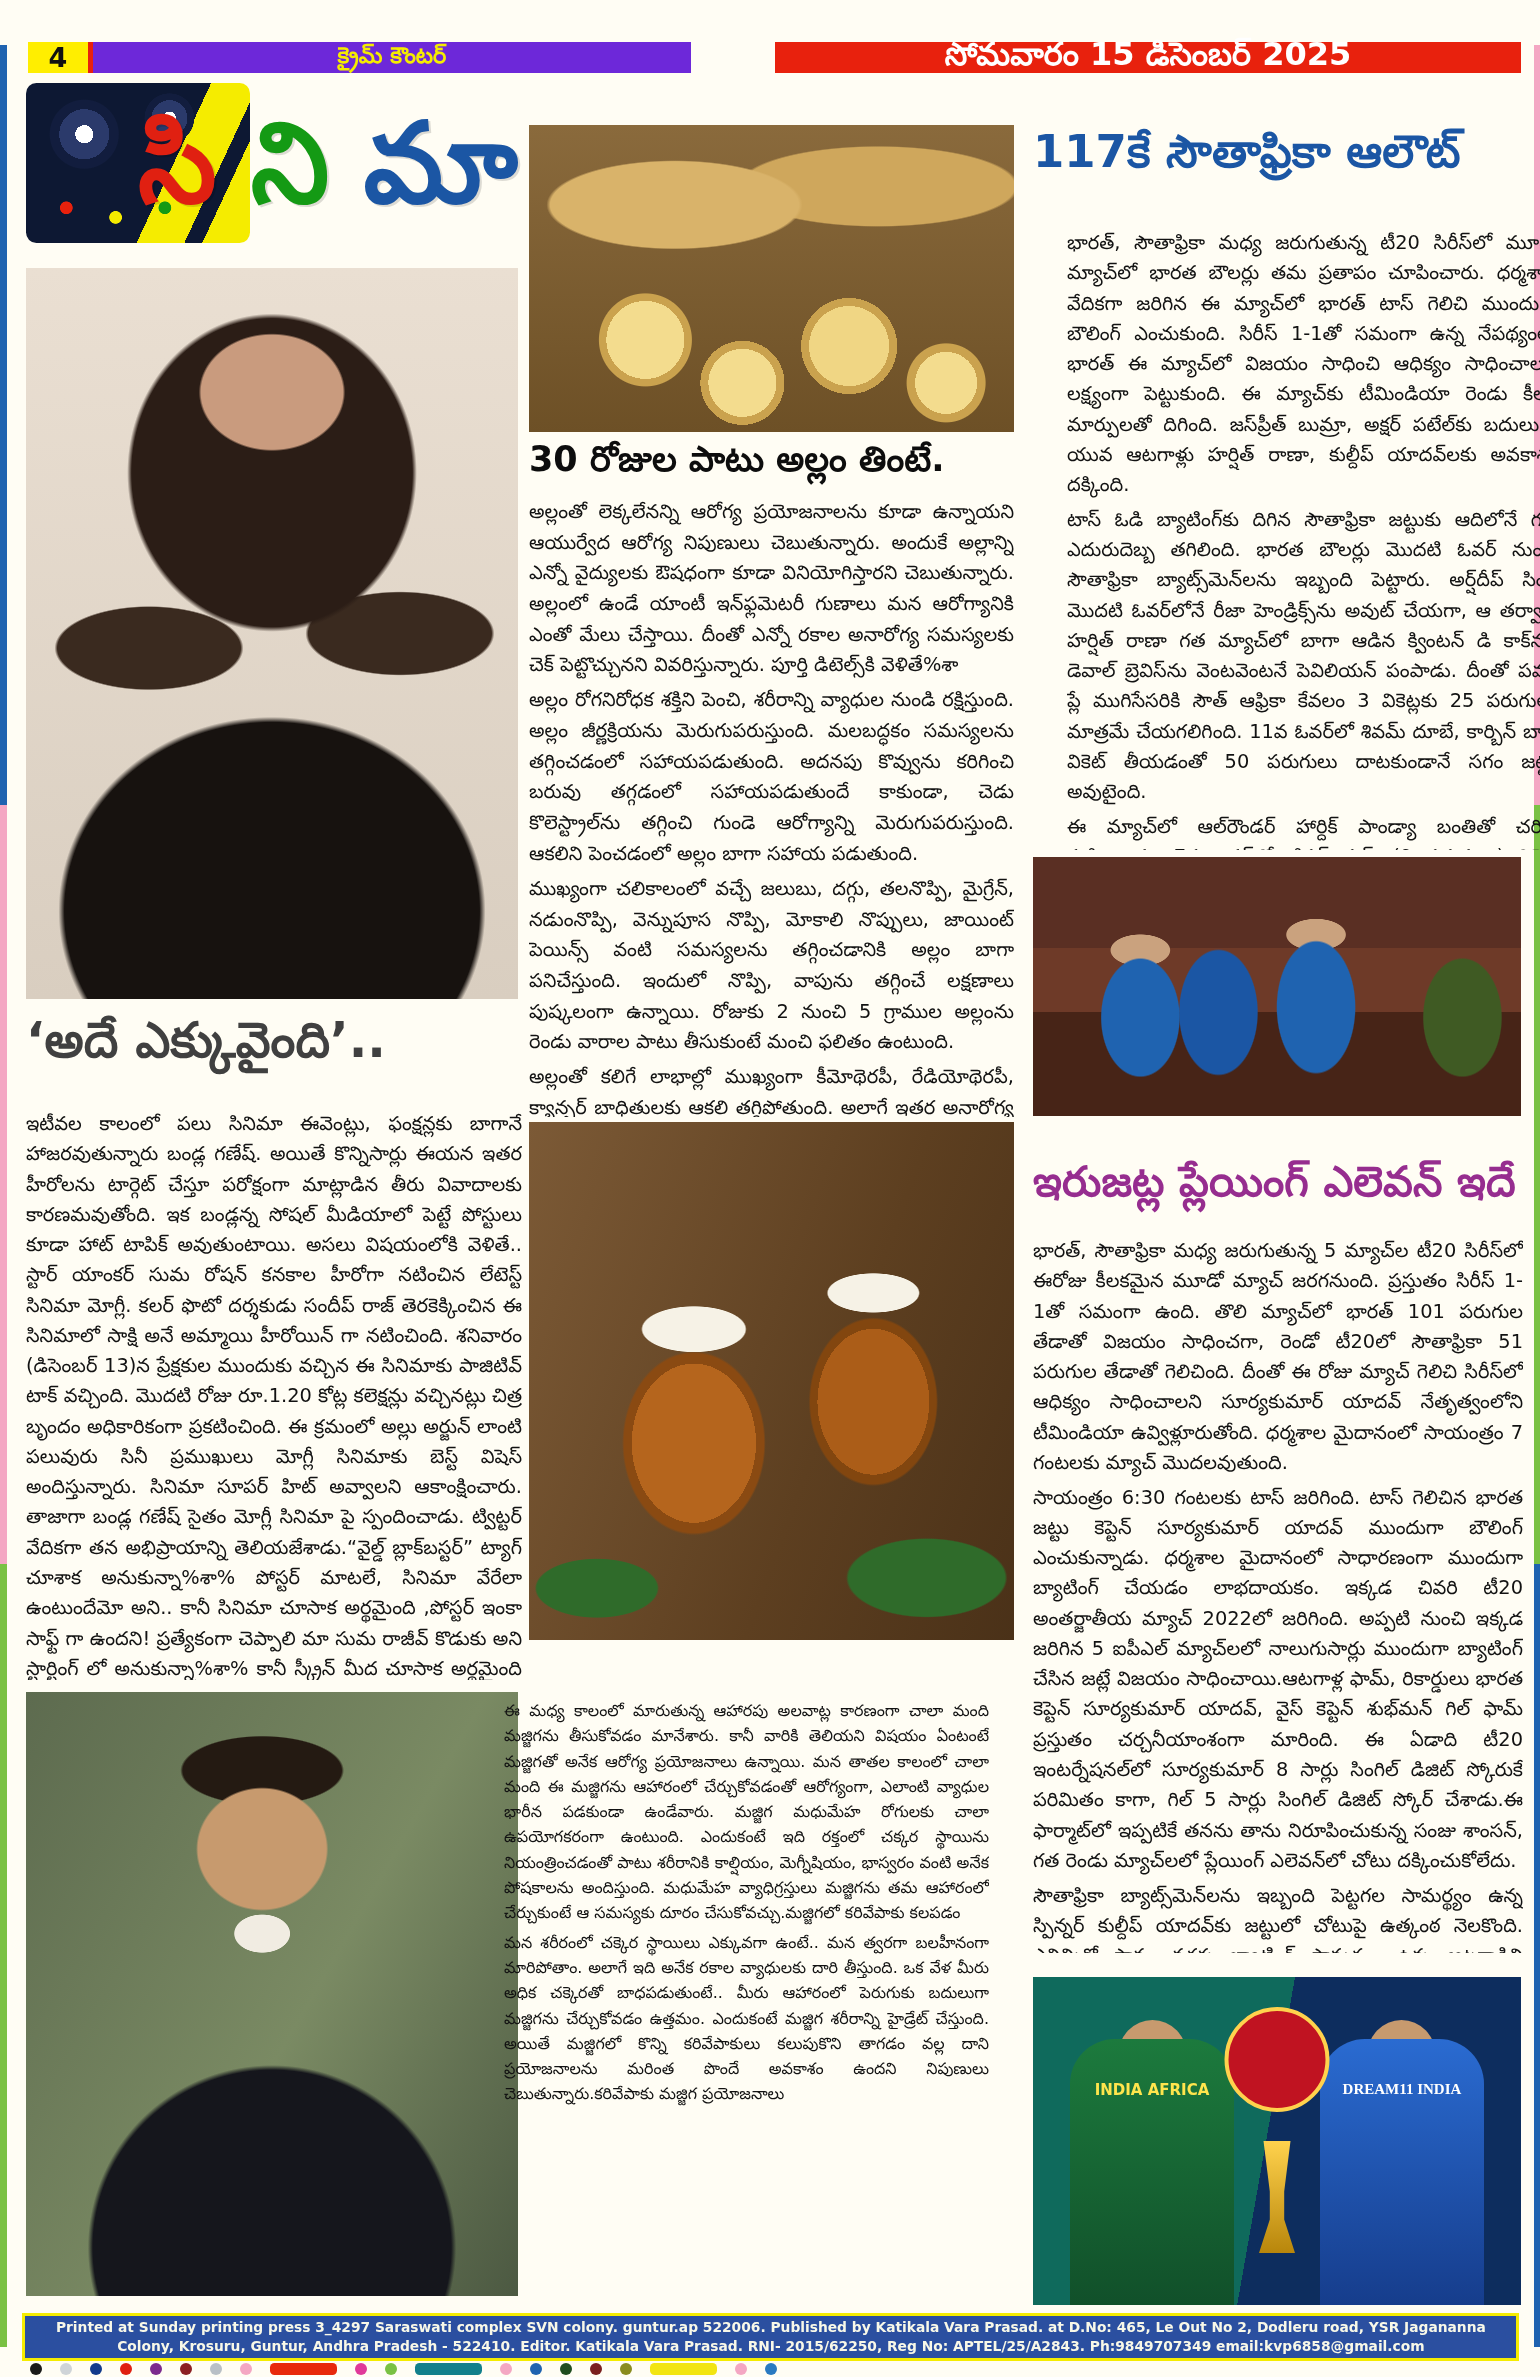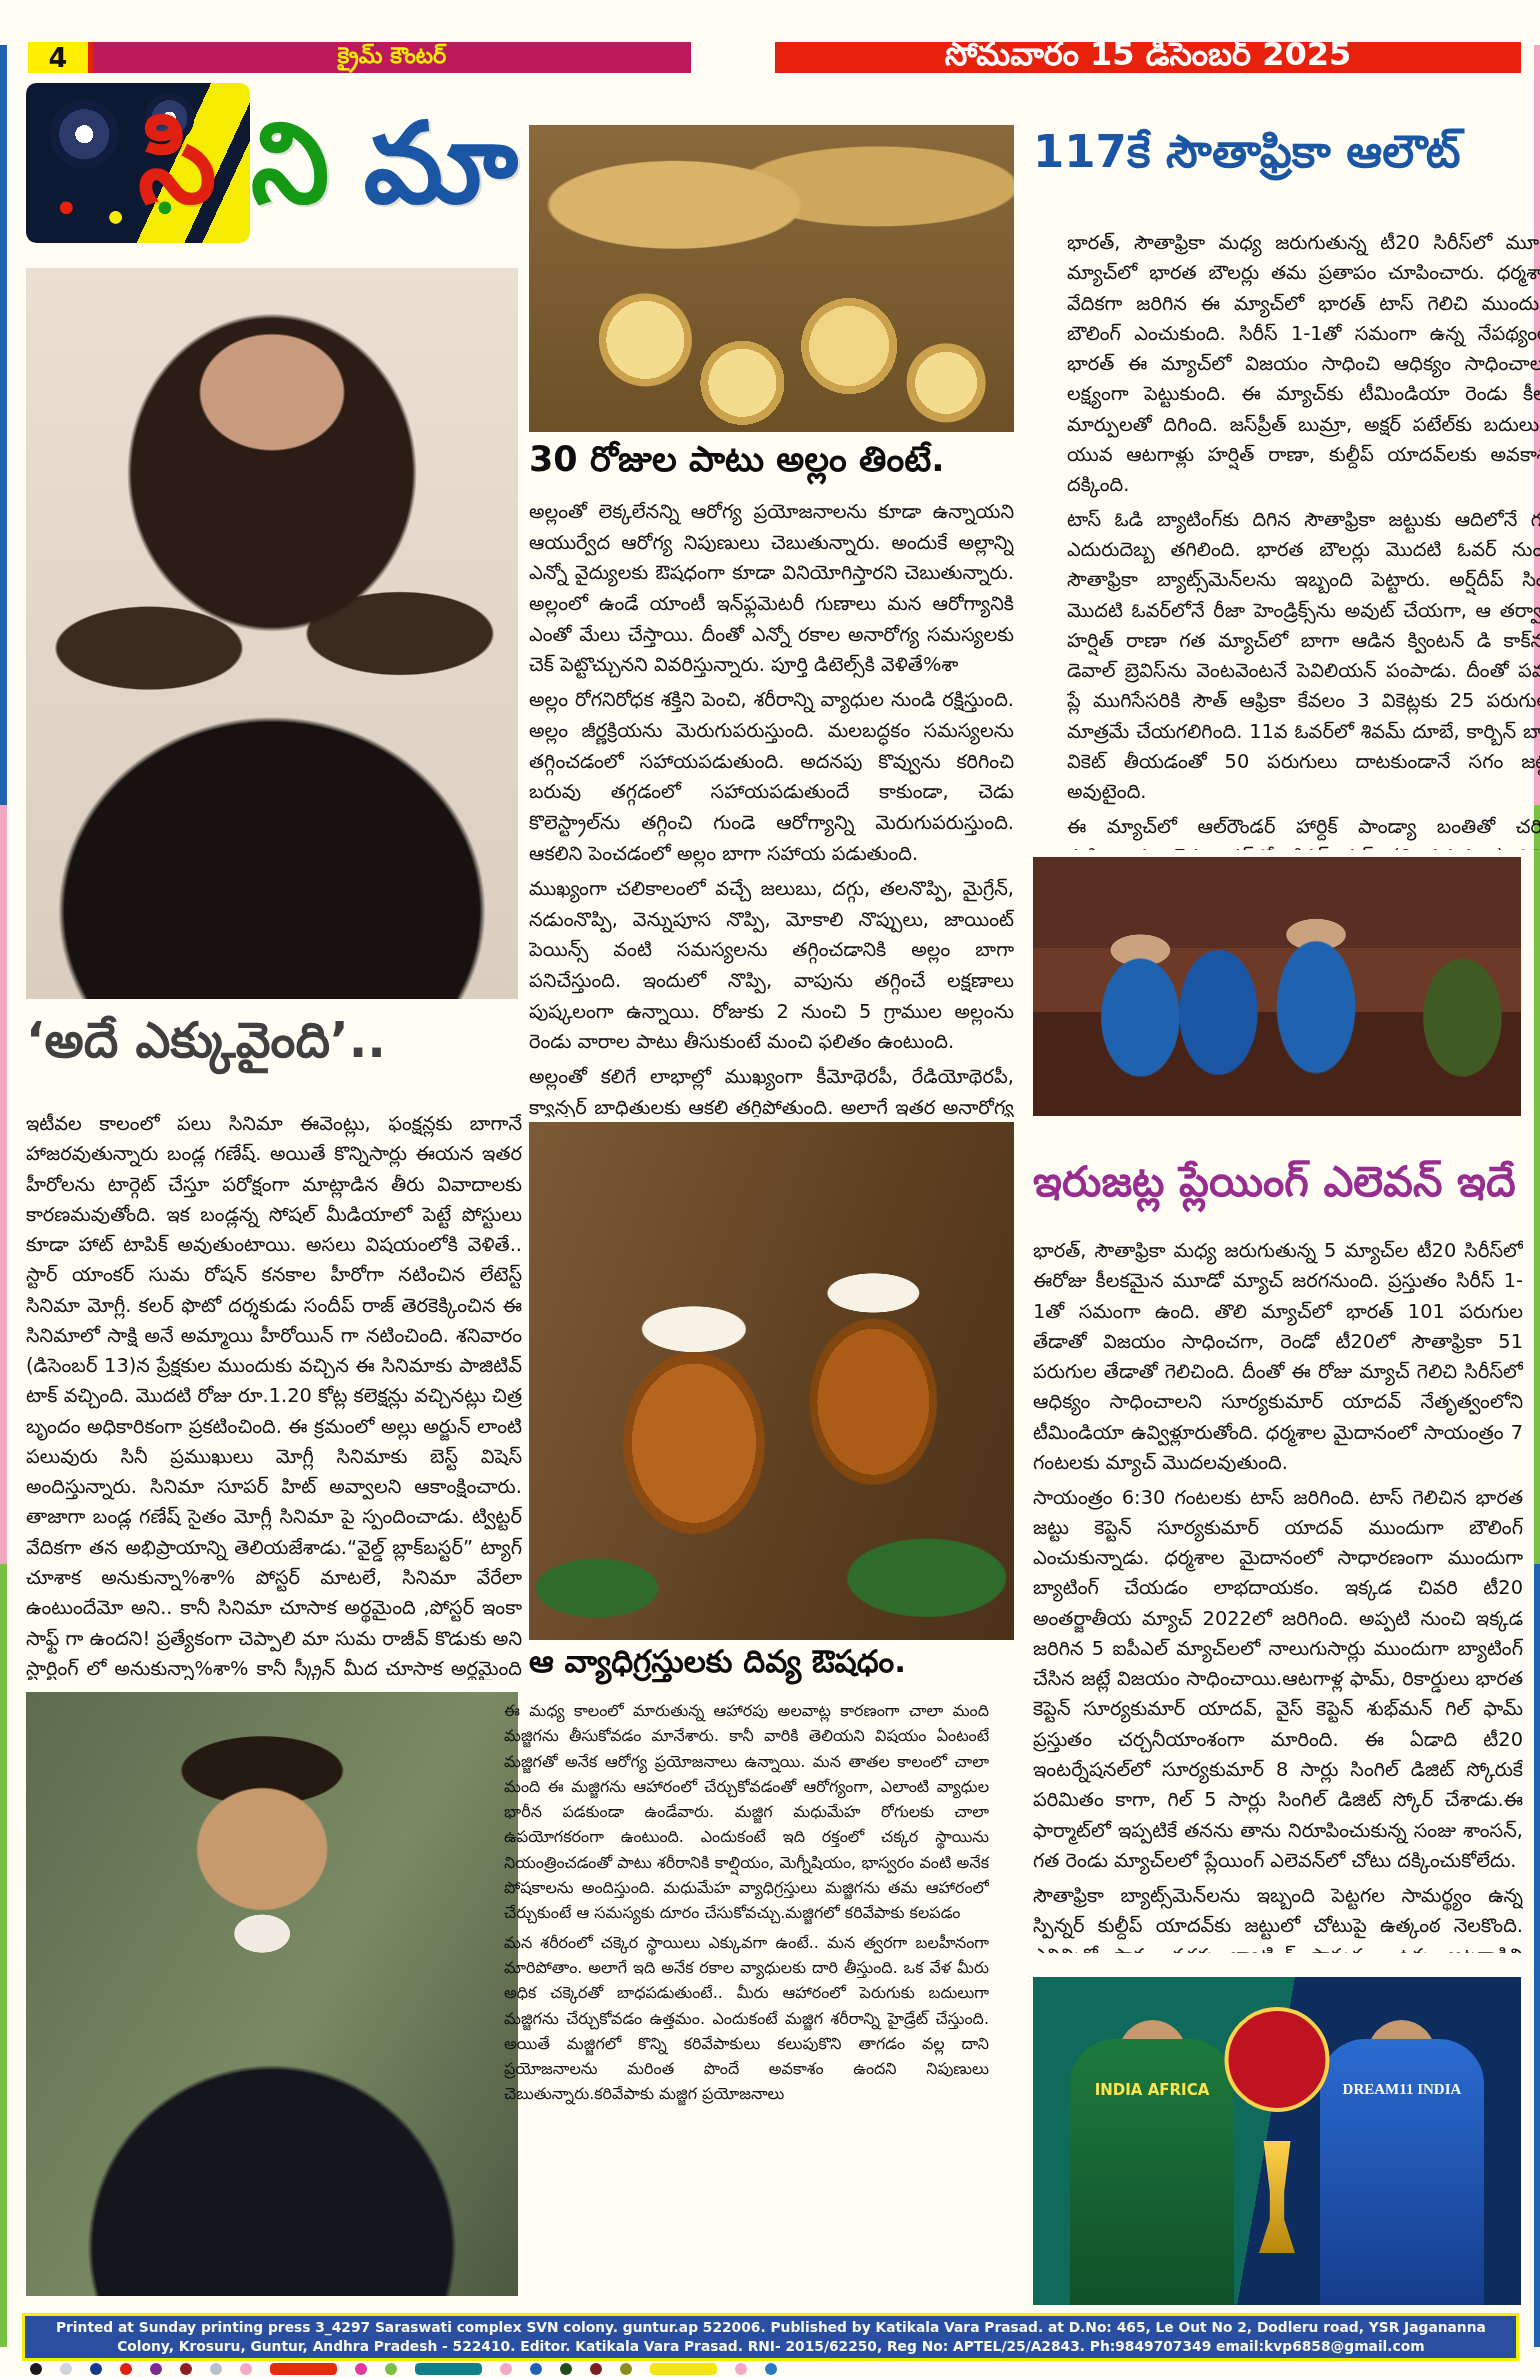--- a/index.html
+++ b/index.html
@@ -6,21 +6,21 @@
   .page{position:relative;width:1541px;height:2377px;background:#fffdf4;overflow:hidden;
         font-family:"DejaVu Sans", sans-serif;color:#121212;}
   
   .edge{position:absolute;top:45px;bottom:30px;width:6.7px;}
   .edge.left{left:0;background:linear-gradient(to bottom,#1f63b0 0 33%,#f4a7c3 33% 66%,#7ac143 66% 100%);}
   .edge.right{right:0;background:linear-gradient(to bottom,#f4a7c3 0 33%,#7ac143 33% 66%,#1f63b0 66% 100%);}
   
   .hdr-num{position:absolute;left:28px;top:42px;width:60px;height:31px;background:#ffee00;
            display:flex;align-items:center;justify-content:center;font-size:27px;font-weight:bold;color:#111;}
   .hdr-red-sliver{position:absolute;left:88px;top:42px;width:5.2px;height:31px;background:#e8210d;}
-  .hdr-section{position:absolute;left:93px;top:42px;width:598px;height:31px;background:#be185d;
+  .hdr-section{position:absolute;left:93px;top:42px;width:598px;height:31px;background:#6d28d9;
                display:flex;align-items:center;justify-content:center;color:#f5ec00;
                font-size:22.4px;font-weight:bold;}
   .hdr-date{position:absolute;left:775px;top:42px;width:746px;height:31px;background:#e8210d;
             display:flex;align-items:center;justify-content:center;color:#ffffff;
             font-size:32px;font-weight:bold;}
   
   .logo-wrap{position:absolute;left:26px;top:75px;width:492px;height:175px;}
   .reel{position:absolute;left:0;top:7.5px;width:224px;height:160px;border-radius:10.4px;
         background:
           radial-gradient(circle at 26% 32%, #ffffff 0 9px, #2b3a6b 9px 25px, #121d3e 25px 34px, transparent 35px),
@@ -148,21 +148,20 @@
 
   <div class="photo photo-ginger"></div>
   <div class="headline hl-ginger">30 రోజుల పాటు అల్లం తింటే.</div>
   <div class="body-block bb-ginger">
       <p class="para">అల్లంతో లెక్కలేనన్ని ఆరోగ్య ప్రయోజనాలను కూడా ఉన్నాయని ఆయుర్వేద ఆరోగ్య నిపుణులు చెబుతున్నారు. అందుకే అల్లాన్ని ఎన్నో వైద్యులకు ఔషధంగా కూడా వినియోగిస్తారని చెబుతున్నారు. అల్లంలో ఉండే యాంటీ ఇన్‌ఫ్లమెటరీ గుణాలు మన ఆరోగ్యానికి ఎంతో మేలు చేస్తాయి. దీంతో ఎన్నో రకాల అనారోగ్య సమస్యలకు చెక్ పెట్టొచ్చునని వివరిస్తున్నారు. పూర్తి డిటెల్స్‌కి వెళితే%శా</p>
       <p class="para">అల్లం రోగనిరోధక శక్తిని పెంచి, శరీరాన్ని వ్యాధుల నుండి రక్షిస్తుంది. అల్లం జీర్ణక్రియను మెరుగుపరుస్తుంది. మలబద్ధకం సమస్యలను తగ్గించడంలో సహాయపడుతుంది. అదనపు కొవ్వును కరిగించి బరువు తగ్గడంలో సహాయపడుతుందే కాకుండా, చెడు కొలెస్ట్రాల్‌ను తగ్గించి గుండె ఆరోగ్యాన్ని మెరుగుపరుస్తుంది. ఆకలిని పెంచడంలో అల్లం బాగా సహాయ పడుతుంది.</p>
       <p class="para">ముఖ్యంగా చలికాలంలో వచ్చే జలుబు, దగ్గు, తలనొప్పి, మైగ్రేన్, నడుంనొప్పి, వెన్నుపూస నొప్పి, మోకాలి నొప్పులు, జాయింట్ పెయిన్స్ వంటి సమస్యలను తగ్గించడానికి అల్లం బాగా పనిచేస్తుంది. ఇందులో నొప్పి, వాపును తగ్గించే లక్షణాలు పుష్కలంగా ఉన్నాయి. రోజుకు 2 నుంచి 5 గ్రాముల అల్లంను రెండు వారాల పాటు తీసుకుంటే మంచి ఫలితం ఉంటుంది.</p>
       <p class="para">అల్లంతో కలిగే లాభాల్లో ముఖ్యంగా కీమోథెరపీ, రేడియోథెరపీ, క్యాన్సర్ బాధితులకు ఆకలి తగ్గిపోతుంది. అలాగే ఇతర అనారోగ్య సమస్యలతో బాధపడేవారికి కొన్నిసార్లు ఆకలిగా అనిపించదు. అలాంటివారికి నీళ్లల్లో నిమ్మరసం, అల్లం కలిపి ఇవ్వడం వల్ల ఆకలి పెరుగుతుంది. ఇది రక్తంలో చక్కెర స్థాయిలను నియంత్రించి డయాబెటిక్ రోగులకు మేలు చేస్తుంది. ఉదయం ఖాళీ కడుపుతో అల్లం తినడం లేదా అల్లం నీరు తాగడం శరీర డిటాక్స్‌కు సహాయపడుతుంది.</p>
     </div>
   <div class="photo photo-buttermilk"></div>
-  <div class="headline hl-butter">ఆ వ్యాధిగ్రస్తులకు దివ్య ఔషధం.</div>
   <div class="body-block bb-butter">
       <p class="para">ఈ మధ్య కాలంలో మారుతున్న ఆహారపు అలవాట్ల కారణంగా చాలా మంది మజ్జిగను తీసుకోవడం మానేశారు. కానీ వారికి తెలియని విషయం ఏంటంటే మజ్జిగతో అనేక ఆరోగ్య ప్రయోజనాలు ఉన్నాయి. మన తాతల కాలంలో చాలా మంది ఈ మజ్జిగను ఆహారంలో చేర్చుకోవడంతో ఆరోగ్యంగా, ఎలాంటి వ్యాధుల భారీన పడకుండా ఉండేవారు. మజ్జిగ మధుమేహ రోగులకు చాలా ఉపయోగకరంగా ఉంటుంది. ఎందుకంటే ఇది రక్తంలో చక్కర స్థాయిను నియంత్రించడంతో పాటు శరీరానికి కాల్షియం, మెగ్నీషియం, భాస్వరం వంటి అనేక పోషకాలను అందిస్తుంది. మధుమేహ వ్యాధిగ్రస్తులు మజ్జిగను తమ ఆహారంలో చేర్చుకుంటే ఆ సమస్యకు దూరం చేసుకోవచ్చు.మజ్జిగలో కరివేపాకు కలపడం</p>
       <p class="para">మన శరీరంలో చక్కెర స్థాయిలు ఎక్కువగా ఉంటే.. మన త్వరగా బలహీనంగా మారిపోతాం. అలాగే ఇది అనేక రకాల వ్యాధులకు దారి తీస్తుంది. ఒక వేళ మీరు అధిక చక్కెరతో బాధపడుతుంటే.. మీరు ఆహారంలో పెరుగుకు బదులుగా మజ్జిగను చేర్చుకోవడం ఉత్తమం. ఎందుకంటే మజ్జిగ శరీరాన్ని హైడ్రేట్ చేస్తుంది. అయితే మజ్జిగలో కొన్ని కరివేపాకులు కలుపుకొని తాగడం వల్ల దాని ప్రయోజనాలను మరింత పొందే అవకాశం ఉందని నిపుణులు చెబుతున్నారు.కరివేపాకు మజ్జిగ ప్రయోజనాలు</p>
     </div>
 
   <div class="headline hl-allout">117కే సౌతాఫ్రికా ఆలౌట్</div>
   <div class="body-block bb-allout">
       <p class="para">భారత్, సౌతాఫ్రికా మధ్య జరుగుతున్న టీ20 సిరీస్‌లో మూడో మ్యాచ్‌లో భారత బౌలర్లు తమ ప్రతాపం చూపించారు. ధర్మశాల వేదికగా జరిగిన ఈ మ్యాచ్‌లో భారత్ టాస్ గెలిచి ముందుగా బౌలింగ్ ఎంచుకుంది. సిరీస్ 1-1తో సమంగా ఉన్న నేపథ్యంలో భారత్ ఈ మ్యాచ్‌లో విజయం సాధించి ఆధిక్యం సాధించాలని లక్ష్యంగా పెట్టుకుంది. ఈ మ్యాచ్‌కు టీమిండియా రెండు కీలక మార్పులతో దిగింది. జస్‌ప్రీత్ బుమ్రా, అక్షర్ పటేల్‌కు బదులుగా యువ ఆటగాళ్లు హర్షిత్ రాణా, కుల్దీప్ యాదవ్‌లకు అవకాశం దక్కింది.</p>
       <p class="para">టాస్ ఓడి బ్యాటింగ్‌కు దిగిన సౌతాఫ్రికా జట్టుకు ఆదిలోనే గట్టి ఎదురుదెబ్బ తగిలింది. భారత బౌలర్లు మొదటి ఓవర్ నుంచే సౌతాఫ్రికా బ్యాట్స్‌మెన్‌లను ఇబ్బంది పెట్టారు. అర్ష్‌దీప్ సింగ్ మొదటి ఓవర్‌లోనే రీజా హెండ్రిక్స్‌ను అవుట్ చేయగా, ఆ తర్వాత హర్షిత్ రాణా గత మ్యాచ్‌లో బాగా ఆడిన క్వింటన్ డి కాక్‌ను, డెవాల్ బ్రెవిస్‌ను వెంటవెంటనే పెవిలియన్ పంపాడు. దీంతో పవర్ ప్లే ముగిసేసరికి సౌత్ ఆఫ్రికా కేవలం 3 వికెట్లకు 25 పరుగులు మాత్రమే చేయగలిగింది. 11వ ఓవర్‌లో శివమ్ దూబే, కార్బిన్ బాష్ వికెట్ తీయడంతో 50 పరుగులు దాటకుండానే సగం జట్టు అవుటైంది.</p>
       <p class="para">ఈ మ్యాచ్‌లో ఆల్‌రౌండర్ హార్దిక్ పాండ్యా బంతితో చరిత్ర సృష్టించాడు. 7వ ఓవర్‌లో ట్రిస్టన్ స్టబ్స్ (9 పరుగులు) వికెట్ తీయడం ద్వారా హార్దిక్ పాండ్యా టీ20 అంతర్జాతీయ క్రికెట్‌లో తన 100వ వికెట్‌ను పూర్తి చేసుకున్నాడు. ఇప్పటికే 100 సిక్సర్లు కొట్టిన హార్దిక్, ఈ అరుదైన 100/100 డబుల్ రికార్డు సాధించిన తొలి భారతీయ ఆటగాడిగా నిలిచాడు. ఒకవైపు వికెట్లు పడుతున్నా, కెప్టెన్ ఎయిడెన్ మార్క్‌రమ్ మాత్రం క్రీజులో నిలబడి ఒంటరి పోరాటం చేశాడు. వరుణ్ చక్రవర్తి తన స్పిన్‌తో డోనోవన్ ఫెరీరా (20), మార్కో జాన్సెన్‌ల వికెట్లను తీశాడు.</p>

